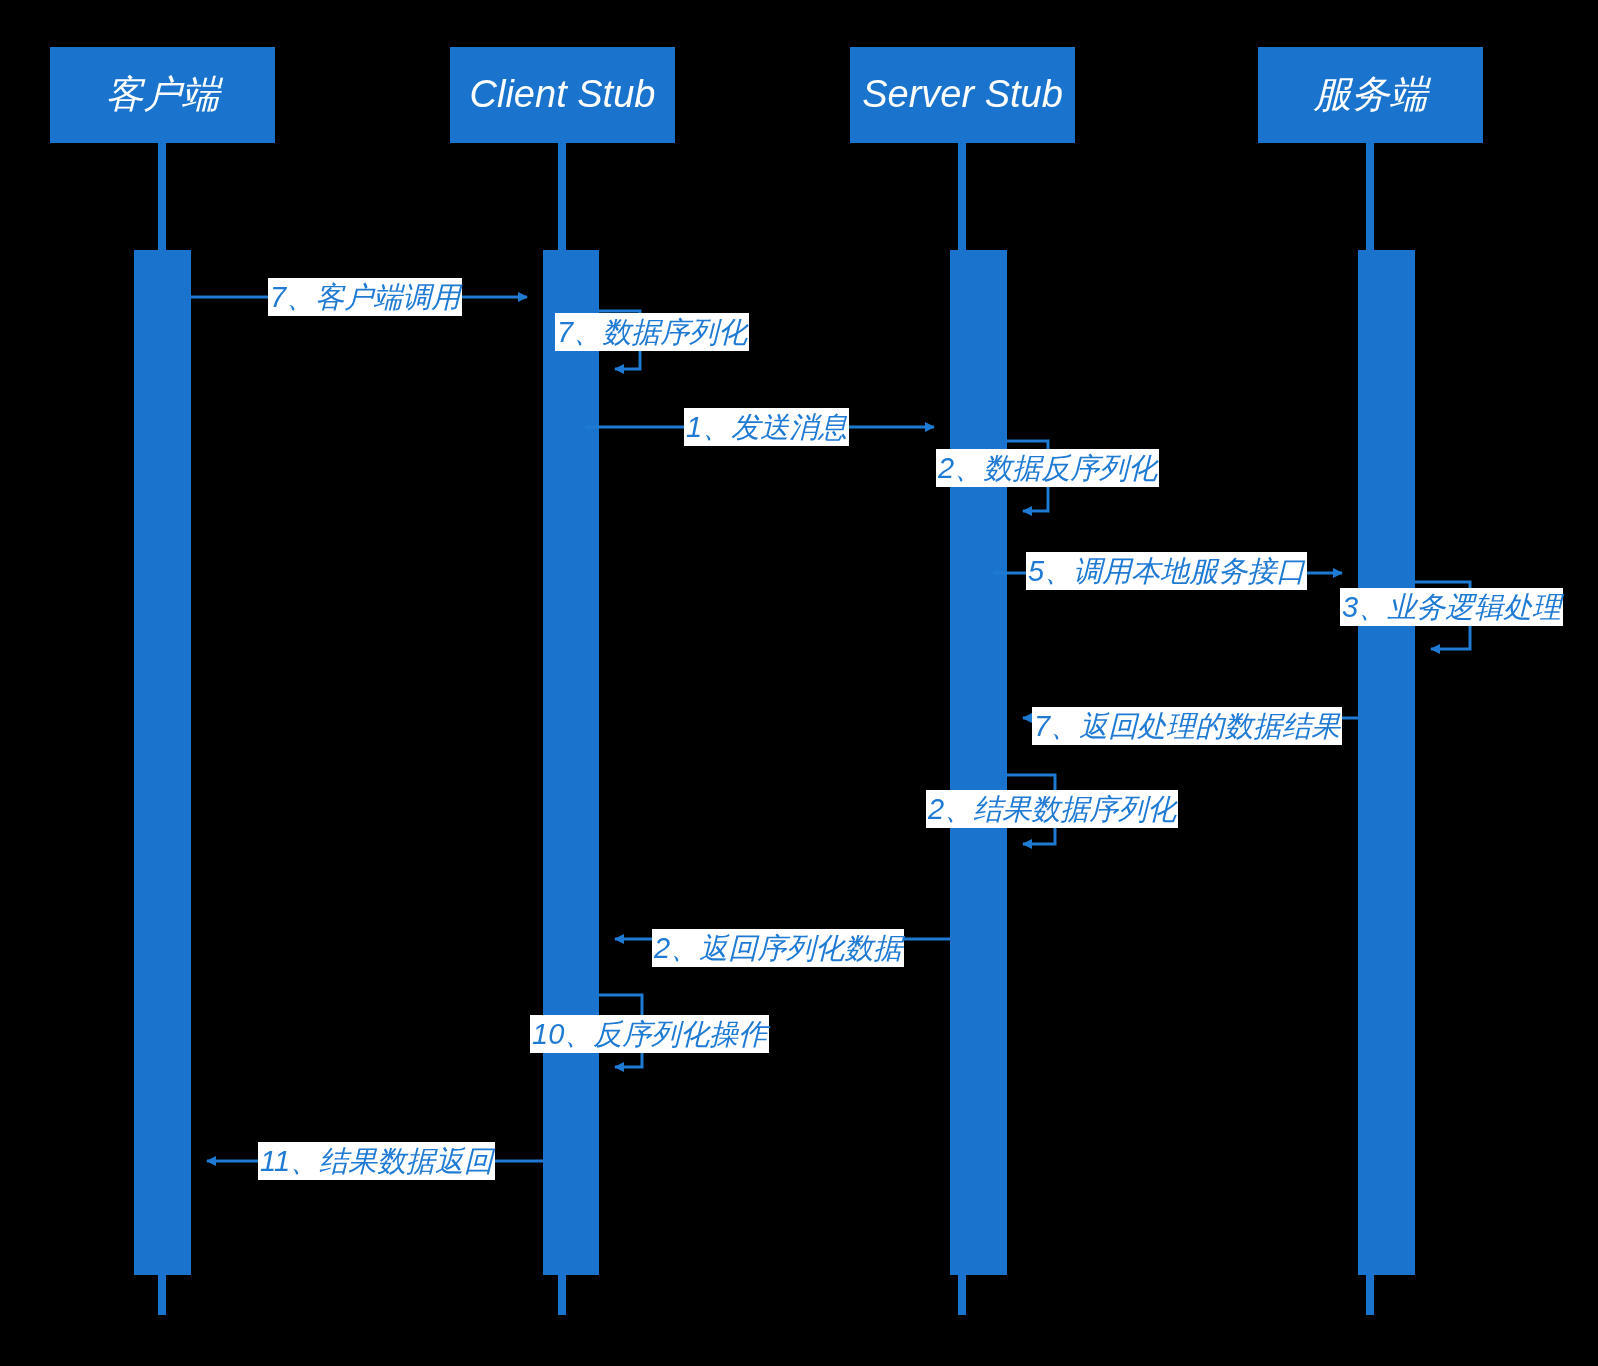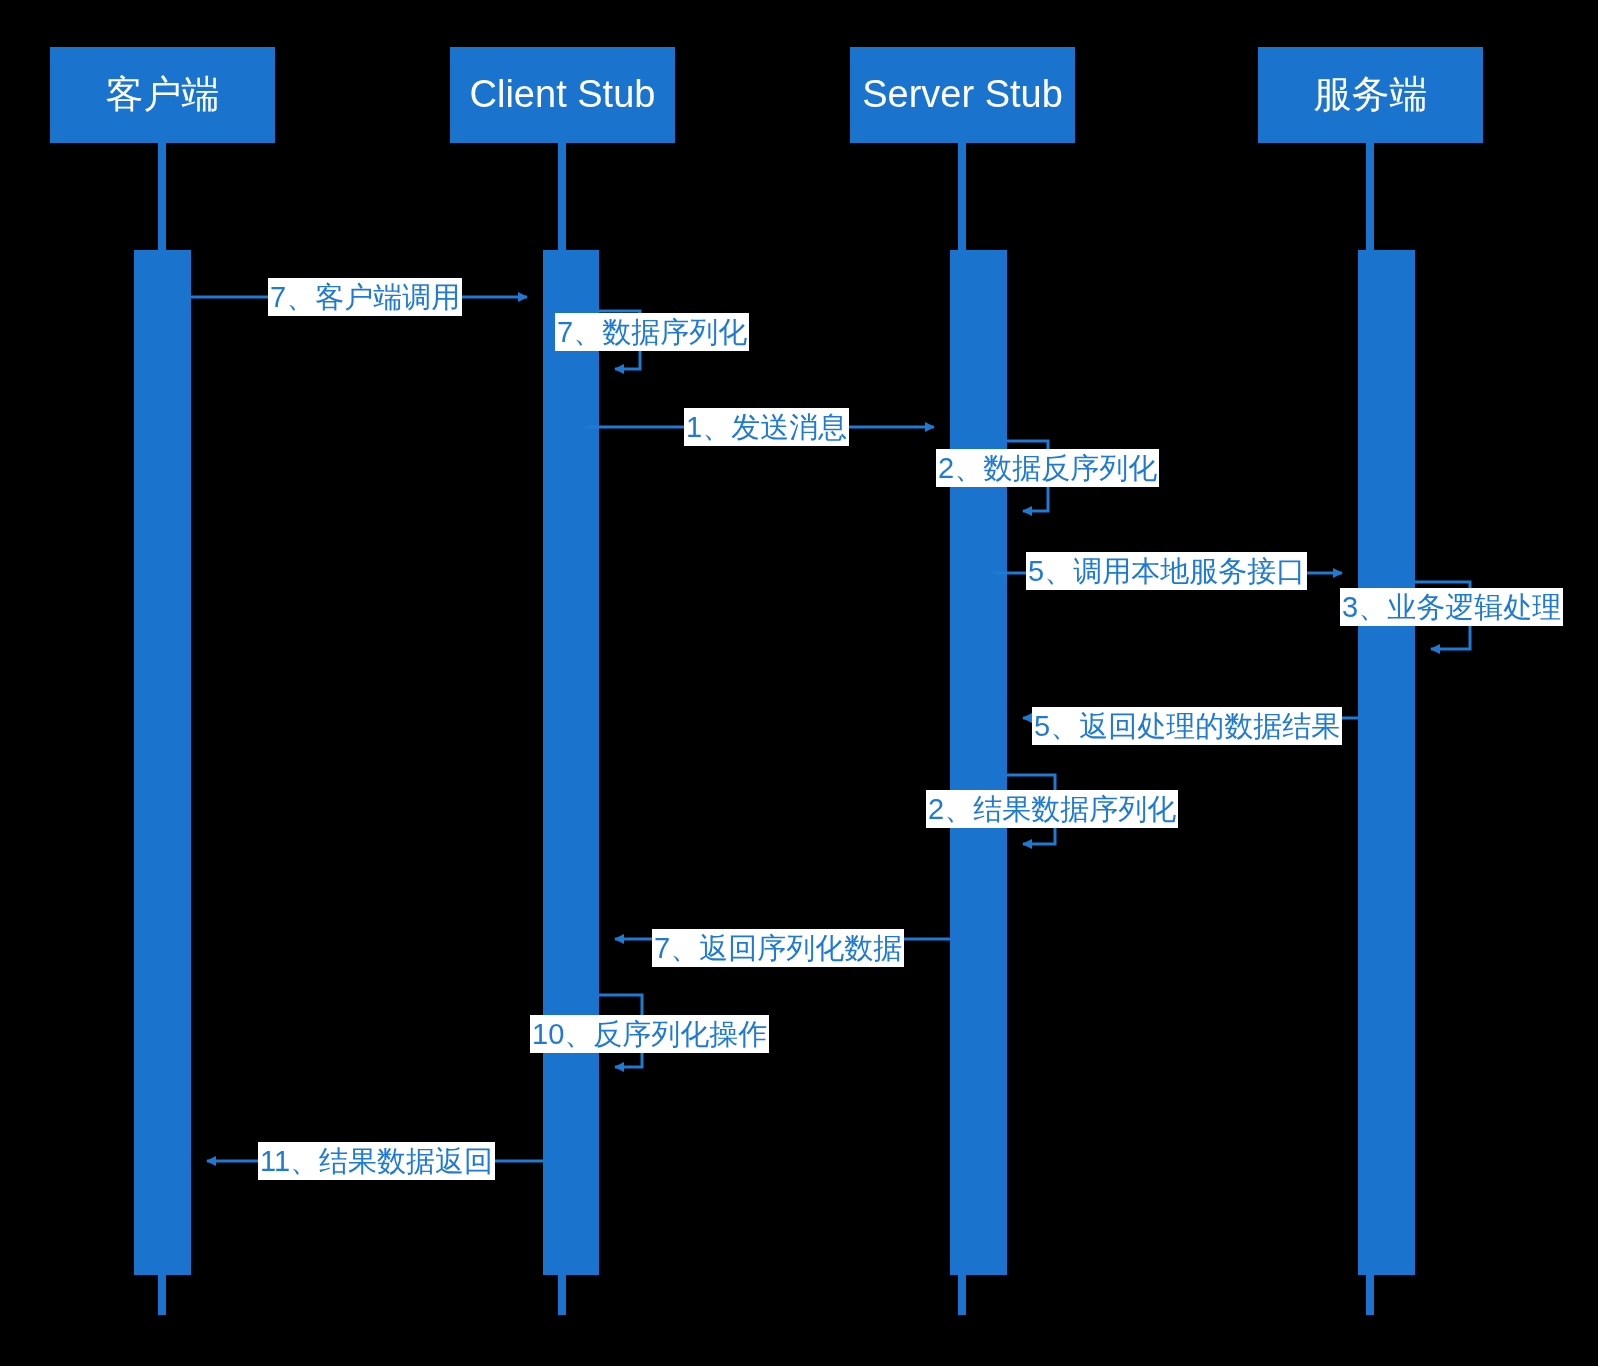--- a/index.html
+++ b/index.html
@@ -9,20 +9,21 @@
   }
   body {
     font-family: "Liberation Sans", "DejaVu Sans", sans-serif;
   }
   #canvas {
     position: relative;
     width: 1598px;
     height: 1366px;
     background: #000000;
     overflow: hidden;
+    font-style: italic;
   }
   svg.diagram {
     position: absolute;
     left: 0;
     top: 0;
     width: 1598px;
     height: 1366px;
   }
   .lifeline-header-text {
     fill: #ffffff;
@@ -109,19 +110,19 @@
       </g>
   </svg>
 
   <div id="labels-layer">
       <div style="position: absolute; left: 268px; top: 278px; height: 38px; line-height: 38px; background: rgb(255, 255, 255); color: rgb(31, 122, 212); font-family: &quot;Liberation Sans&quot;, &quot;DejaVu Sans&quot;, sans-serif; font-size: 29px; white-space: nowrap; padding: 0px 2px;"><span>7、客户端调用</span></div>
       <div style="position: absolute; left: 555px; top: 313px; height: 38px; line-height: 38px; background: rgb(255, 255, 255); color: rgb(31, 122, 212); font-family: &quot;Liberation Sans&quot;, &quot;DejaVu Sans&quot;, sans-serif; font-size: 29px; white-space: nowrap; padding: 0px 2px;"><span>7、数据序列化</span></div>
       <div style="position: absolute; left: 684px; top: 408px; height: 38px; line-height: 38px; background: rgb(255, 255, 255); color: rgb(31, 122, 212); font-family: &quot;Liberation Sans&quot;, &quot;DejaVu Sans&quot;, sans-serif; font-size: 29px; white-space: nowrap; padding: 0px 2px;"><span>1、发送消息</span></div>
       <div style="position: absolute; left: 936px; top: 449px; height: 38px; line-height: 38px; background: rgb(255, 255, 255); color: rgb(31, 122, 212); font-family: &quot;Liberation Sans&quot;, &quot;DejaVu Sans&quot;, sans-serif; font-size: 29px; white-space: nowrap; padding: 0px 2px;"><span>2、数据反序列化</span></div>
       <div style="position: absolute; left: 1026px; top: 552px; height: 38px; line-height: 38px; background: rgb(255, 255, 255); color: rgb(31, 122, 212); font-family: &quot;Liberation Sans&quot;, &quot;DejaVu Sans&quot;, sans-serif; font-size: 29px; white-space: nowrap; padding: 0px 2px;"><span>5、调用本地服务接口</span></div>
       <div style="position: absolute; left: 1340px; top: 588px; height: 38px; line-height: 38px; background: rgb(255, 255, 255); color: rgb(31, 122, 212); font-family: &quot;Liberation Sans&quot;, &quot;DejaVu Sans&quot;, sans-serif; font-size: 29px; white-space: nowrap; padding: 0px 2px;"><span>3、业务逻辑处理</span></div>
-      <div style="position: absolute; left: 1032px; top: 707px; height: 38px; line-height: 38px; background: rgb(255, 255, 255); color: rgb(31, 122, 212); font-family: &quot;Liberation Sans&quot;, &quot;DejaVu Sans&quot;, sans-serif; font-size: 29px; white-space: nowrap; padding: 0px 2px;"><span>5、返回处理的数据结果</span></div>
+      <div style="position: absolute; left: 1032px; top: 707px; height: 38px; line-height: 38px; background: rgb(255, 255, 255); color: rgb(31, 122, 212); font-family: &quot;Liberation Sans&quot;, &quot;DejaVu Sans&quot;, sans-serif; font-size: 29px; white-space: nowrap; padding: 0px 2px;"><span>7、返回处理的数据结果</span></div>
       <div style="position: absolute; left: 926px; top: 790px; height: 38px; line-height: 38px; background: rgb(255, 255, 255); color: rgb(31, 122, 212); font-family: &quot;Liberation Sans&quot;, &quot;DejaVu Sans&quot;, sans-serif; font-size: 29px; white-space: nowrap; padding: 0px 2px;"><span>2、结果数据序列化</span></div>
-      <div style="position: absolute; left: 652px; top: 929px; height: 38px; line-height: 38px; background: rgb(255, 255, 255); color: rgb(31, 122, 212); font-family: &quot;Liberation Sans&quot;, &quot;DejaVu Sans&quot;, sans-serif; font-size: 29px; white-space: nowrap; padding: 0px 2px;"><span>7、返回序列化数据</span></div>
+      <div style="position: absolute; left: 652px; top: 929px; height: 38px; line-height: 38px; background: rgb(255, 255, 255); color: rgb(31, 122, 212); font-family: &quot;Liberation Sans&quot;, &quot;DejaVu Sans&quot;, sans-serif; font-size: 29px; white-space: nowrap; padding: 0px 2px;"><span>2、返回序列化数据</span></div>
       <div style="position: absolute; left: 530px; top: 1015px; height: 38px; line-height: 38px; background: rgb(255, 255, 255); color: rgb(31, 122, 212); font-family: &quot;Liberation Sans&quot;, &quot;DejaVu Sans&quot;, sans-serif; font-size: 29px; white-space: nowrap; padding: 0px 2px;"><span>10、反序列化操作</span></div>
       <div style="position: absolute; left: 258px; top: 1142px; height: 38px; line-height: 38px; background: rgb(255, 255, 255); color: rgb(31, 122, 212); font-family: &quot;Liberation Sans&quot;, &quot;DejaVu Sans&quot;, sans-serif; font-size: 29px; white-space: nowrap; padding: 0px 2px;"><span>11、结果数据返回</span></div>
     </div>
 </div>
 
 </body></html>

